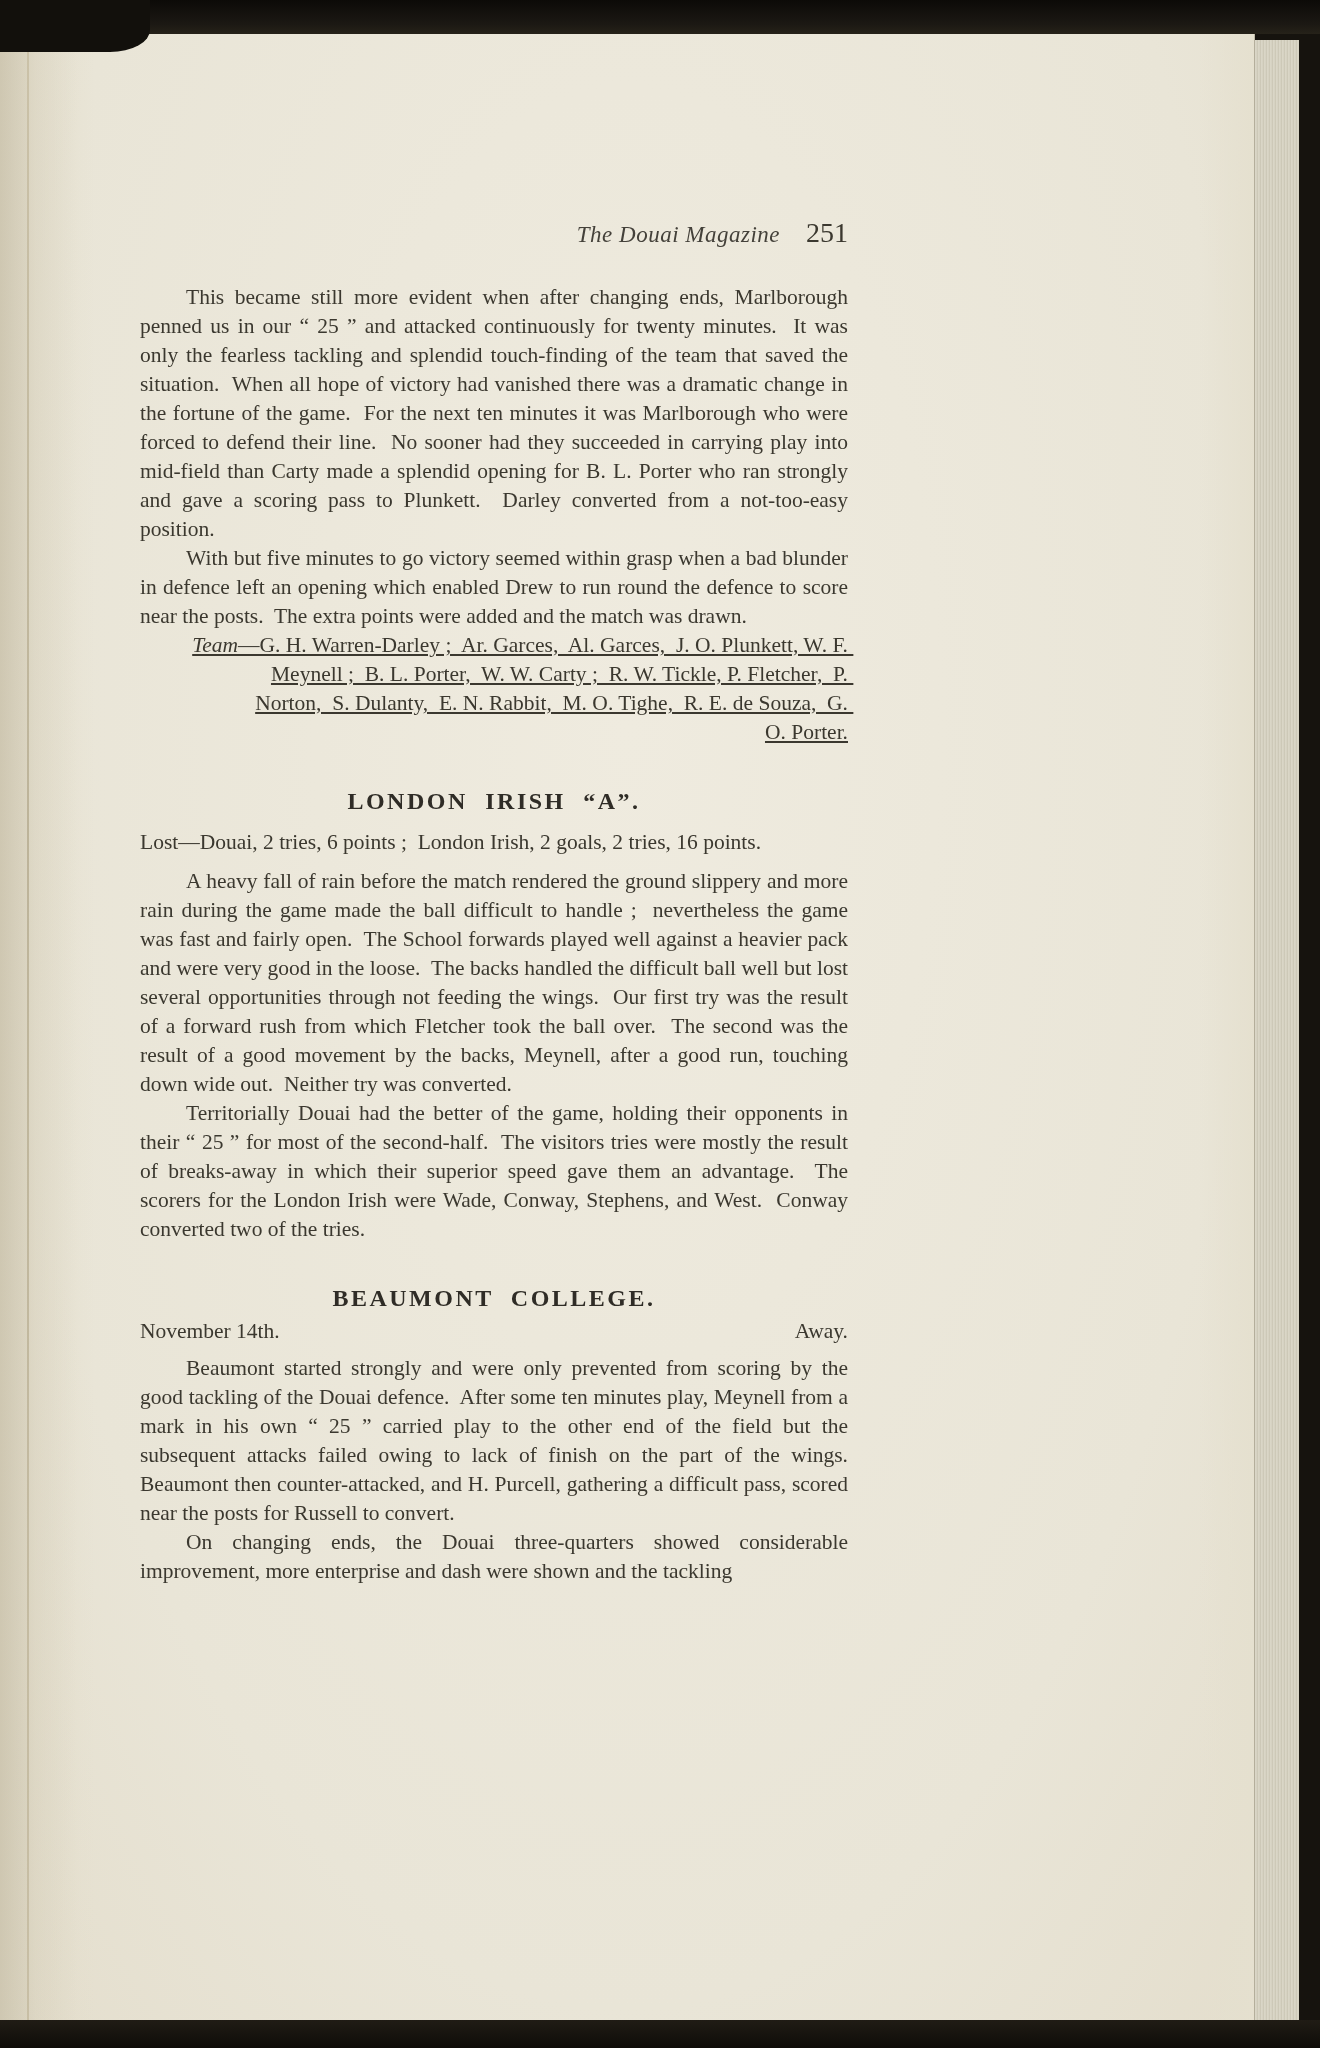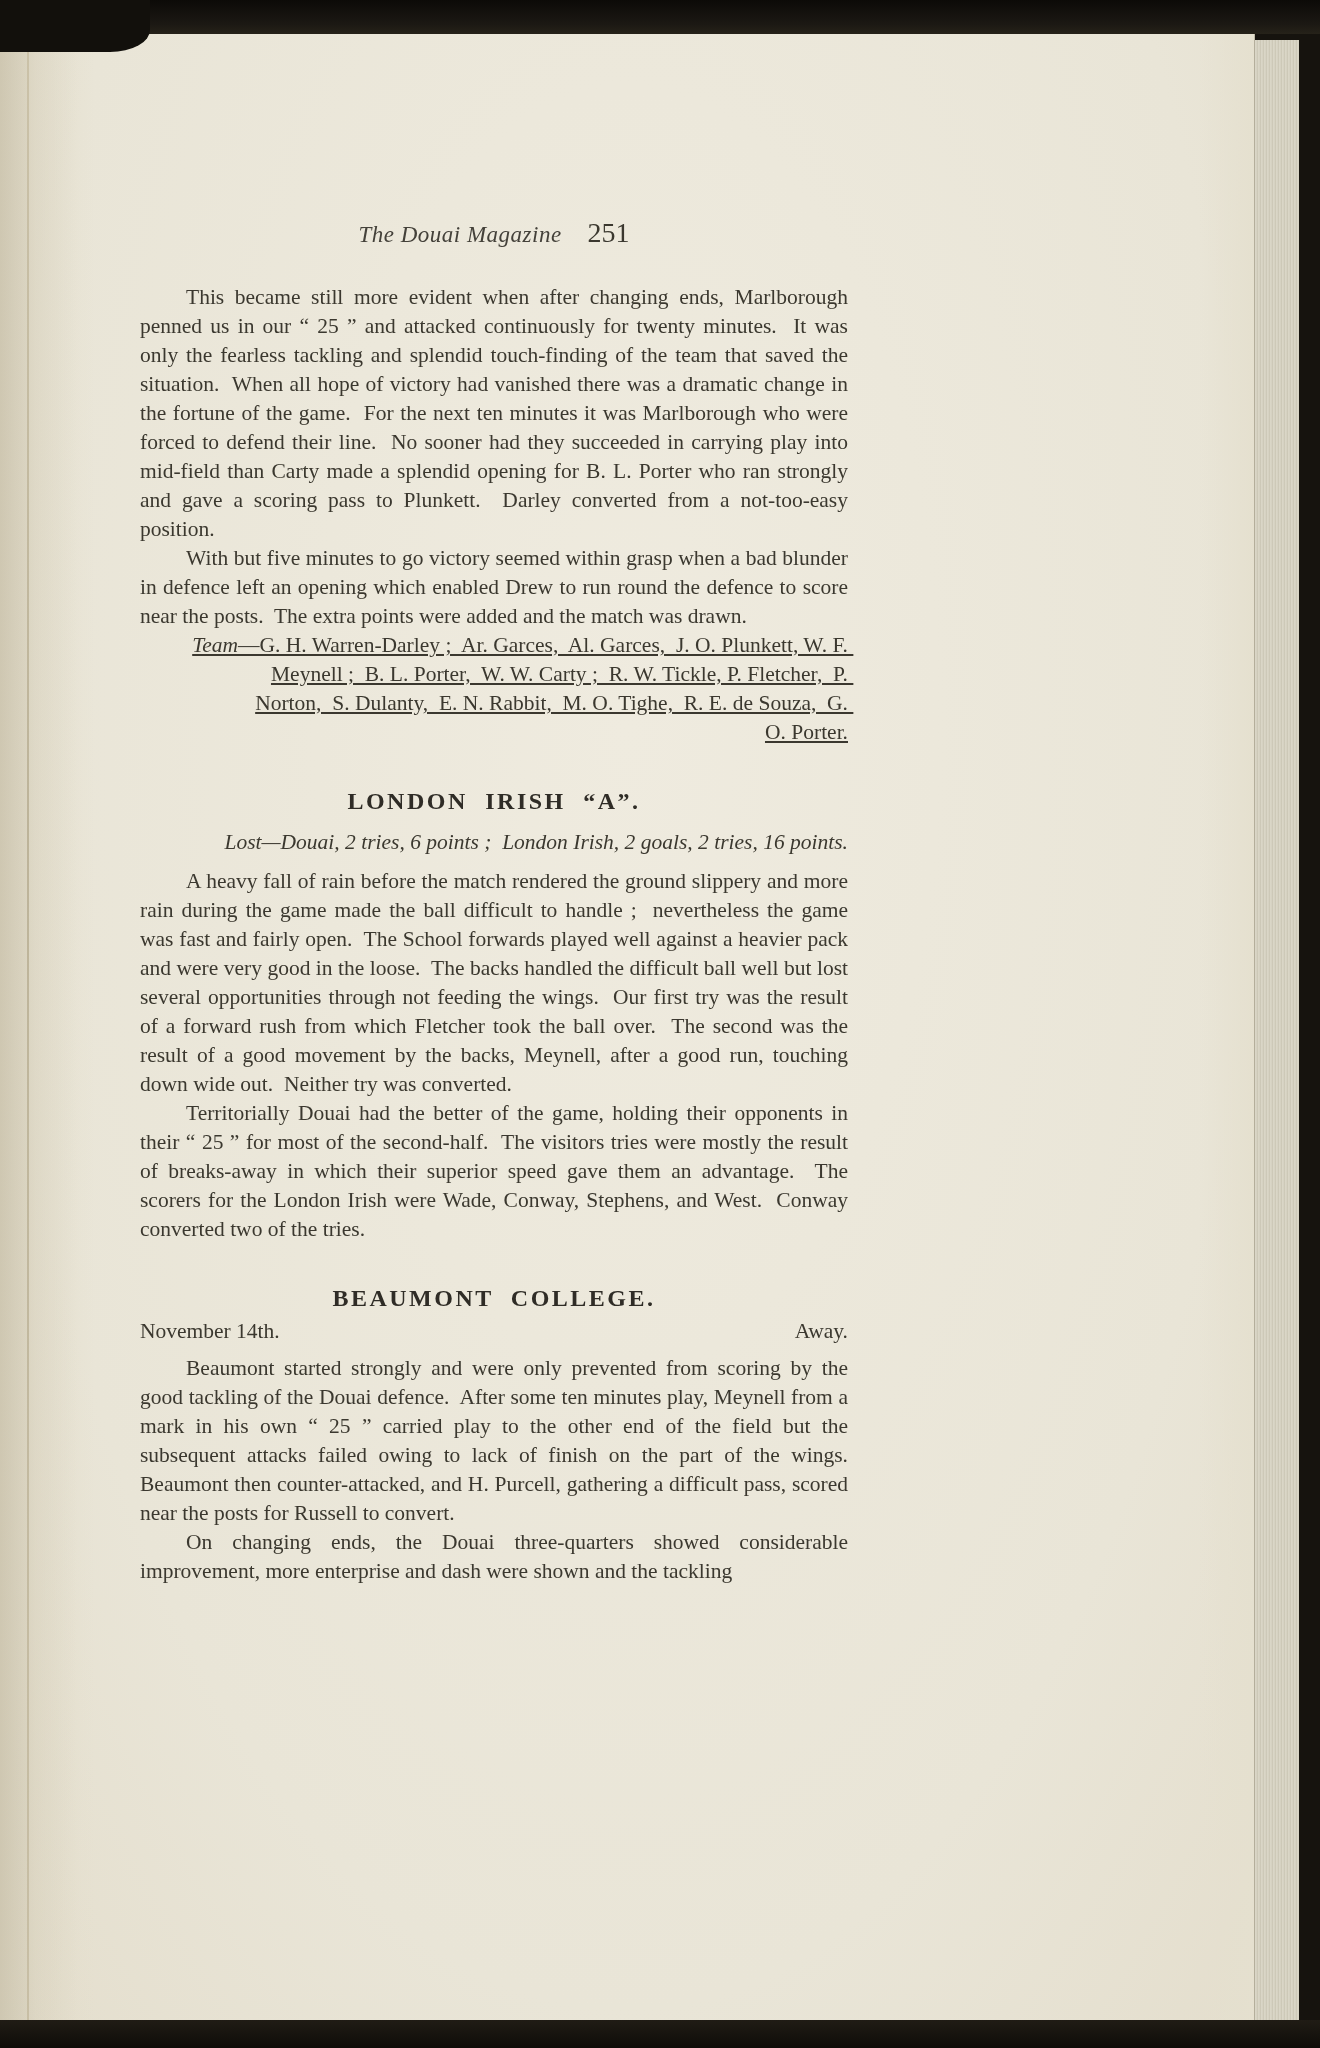--- a/index.html
+++ b/index.html
@@ -30,21 +30,21 @@
   }
 
   
   .content {
     position:absolute; left:140px; top:186px; width:708px;
     color:#3b382f; font-size:21.5px; line-height:29px;
   }
   .content p { margin:0; }
 
   .header {
-    display:flex; justify-content:center; align-items:baseline;
+    display:flex; justify-content:flex-end; align-items:baseline;
     margin-bottom:34px; font-size:23px; color:#44413a;
   }
   .htitle { font-style:italic; letter-spacing:0.5px; }
   .hnum { font-size:28px; margin-left:26px; color:#3b382f; }
 
   .para {
     text-indent:46px; text-align:justify; white-space:pre-wrap;
   }
   .team {
     margin-top:10px; padding-left:101px; text-indent:-101px;
@@ -55,23 +55,22 @@
   .heading {
     margin:40px 0 0 0; text-align:center;
     font-size:24px; font-weight:700; color:#2f2c26;
     letter-spacing:2.5px; word-spacing:9px;
   }
   .daterow {
     display:flex; justify-content:space-between;
     margin-top:4px;
   }
   .result {
-    font-style:italic; margin-top:12px !important; margin-bottom:10px !important;
+    margin-top:12px !important; margin-bottom:10px !important;
     white-space:pre-wrap;
-    text-align:right;
   }
   .after-result { margin-top:8px !important; }
 
   
   .fore-edge {
     position:absolute; left:1254px; top:40px; width:44px; height:1982px;
     background:repeating-linear-gradient(90deg, #dcd8c9 0px, #d4d0c0 2px, #c6c1af 3px);
     border-left:1px solid #b4ae9b;
   }
   .speckle-dots {

